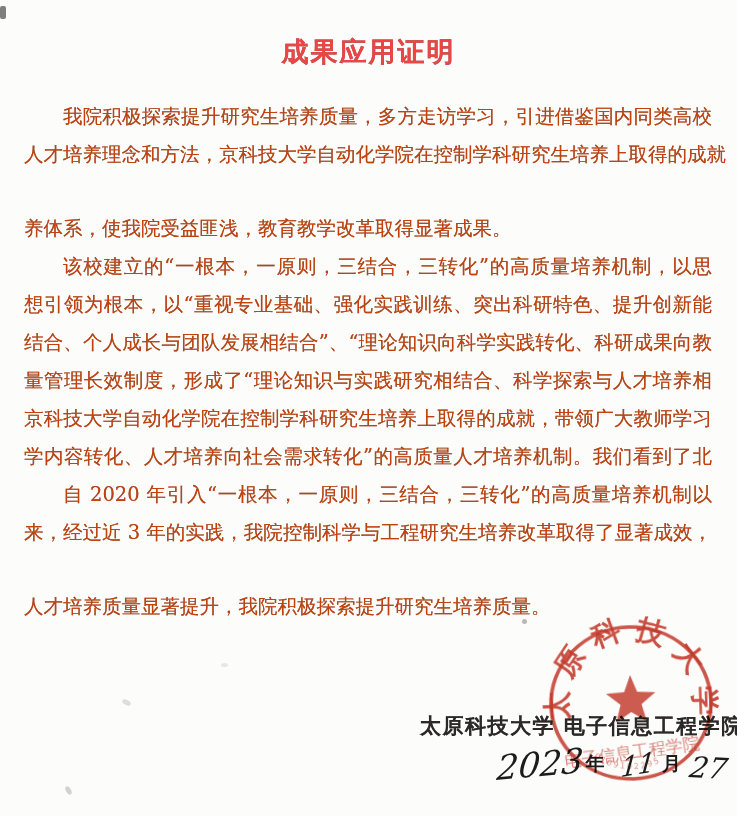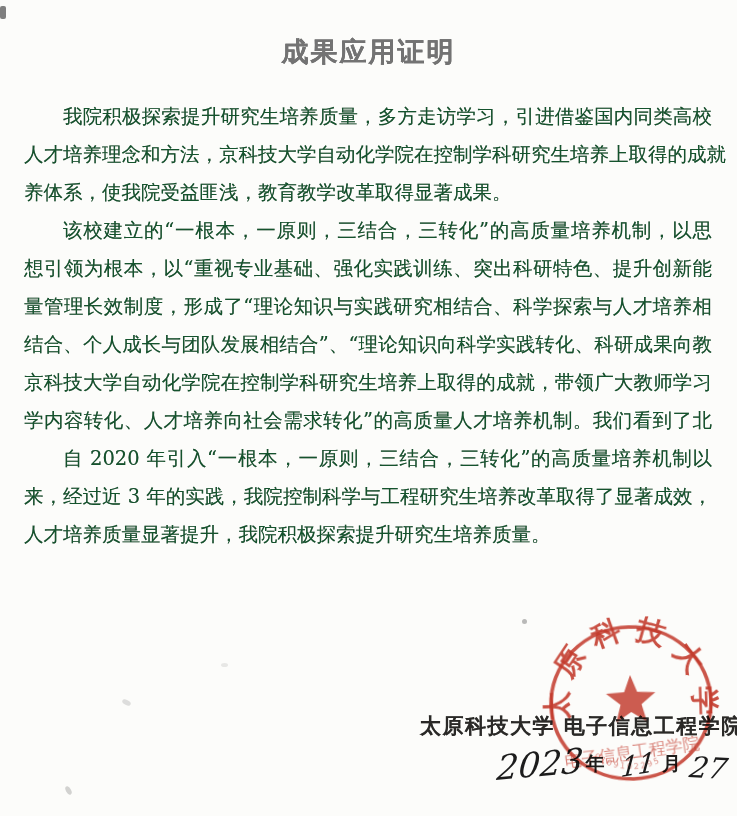--- a/index.html
+++ b/index.html
@@ -16,41 +16,41 @@
     color:#2e2d2b;
   }
   
   .doc-title{
     position:absolute;
     top:34px; left:0; right:0;
     text-align:center;
     font-size:27px;
     font-weight:900;
     letter-spacing:2px;
-    color:#737373;
+    color:#ef4444;
     text-shadow:0 0 .6px rgba(20,20,20,.7);
   }
   
   .doc-body{
     position:absolute;
     top:98px; left:24px;
     width:688px;
     font-size:19.5px;
     line-height:38px;
-    color:#14532d;
+    color:#c2410c;
     text-shadow:0 0 .5px rgba(46,45,43,.55);
   }
   .line{
     height:38px;
     white-space:nowrap;
     text-align:justify;
     text-align-last:justify;
   }
   .line.first{ text-indent:2em; }
-  .line.last{ text-align-last:left; }
+  .line.last{ text-align-last:left;margin-top:36px; }
   
   .signature{
     position:absolute;
     top:712px; left:420px;
     font-size:21px;
     font-weight:600;
     letter-spacing:1.5px;
     white-space:pre;
     color:#2a2927;
     text-shadow:0 0 .5px rgba(42,41,39,.6);
@@ -107,22 +107,22 @@
 <div class="page">
 
   <div class="doc-title">成果应用证明</div>
 
   <div class="doc-body">
       <div class="line first">我院积极探索提升研究生培养质量，多方走访学习，引进借鉴国内同类高校</div>
       <div class="line">人才培养理念和方法，京科技大学自动化学院在控制学科研究生培养上取得的成就</div>
       <div class="line last">养体系，使我院受益匪浅，教育教学改革取得显著成果。</div>
       <div class="line first">该校建立的“一根本，一原则，三结合，三转化”的高质量培养机制，以思</div>
       <div class="line">想引领为根本，以“重视专业基础、强化实践训练、突出科研特色、提升创新能</div>
+      <div class="line">结合、个人成长与团队发展相结合”、“理论知识向科学实践转化、科研成果向教</div>
       <div class="line">量管理长效制度，形成了“理论知识与实践研究相结合、科学探索与人才培养相</div>
-      <div class="line">结合、个人成长与团队发展相结合”、“理论知识向科学实践转化、科研成果向教</div>
       <div class="line">京科技大学自动化学院在控制学科研究生培养上取得的成就，带领广大教师学习</div>
       <div class="line">学内容转化、人才培养向社会需求转化”的高质量人才培养机制。我们看到了北</div>
       <div class="line first">自 2020 年引入“一根本，一原则，三结合，三转化”的高质量培养机制以</div>
       <div class="line">来，经过近 3 年的实践，我院控制科学与工程研究生培养改革取得了显著成效，</div>
       <div class="line last">人才培养质量显著提升，我院积极探索提升研究生培养质量。</div>
     </div>
 
   <div class="signature">太原科技大学 电子信息工程学院</div>
 
   <div class="date-line">

